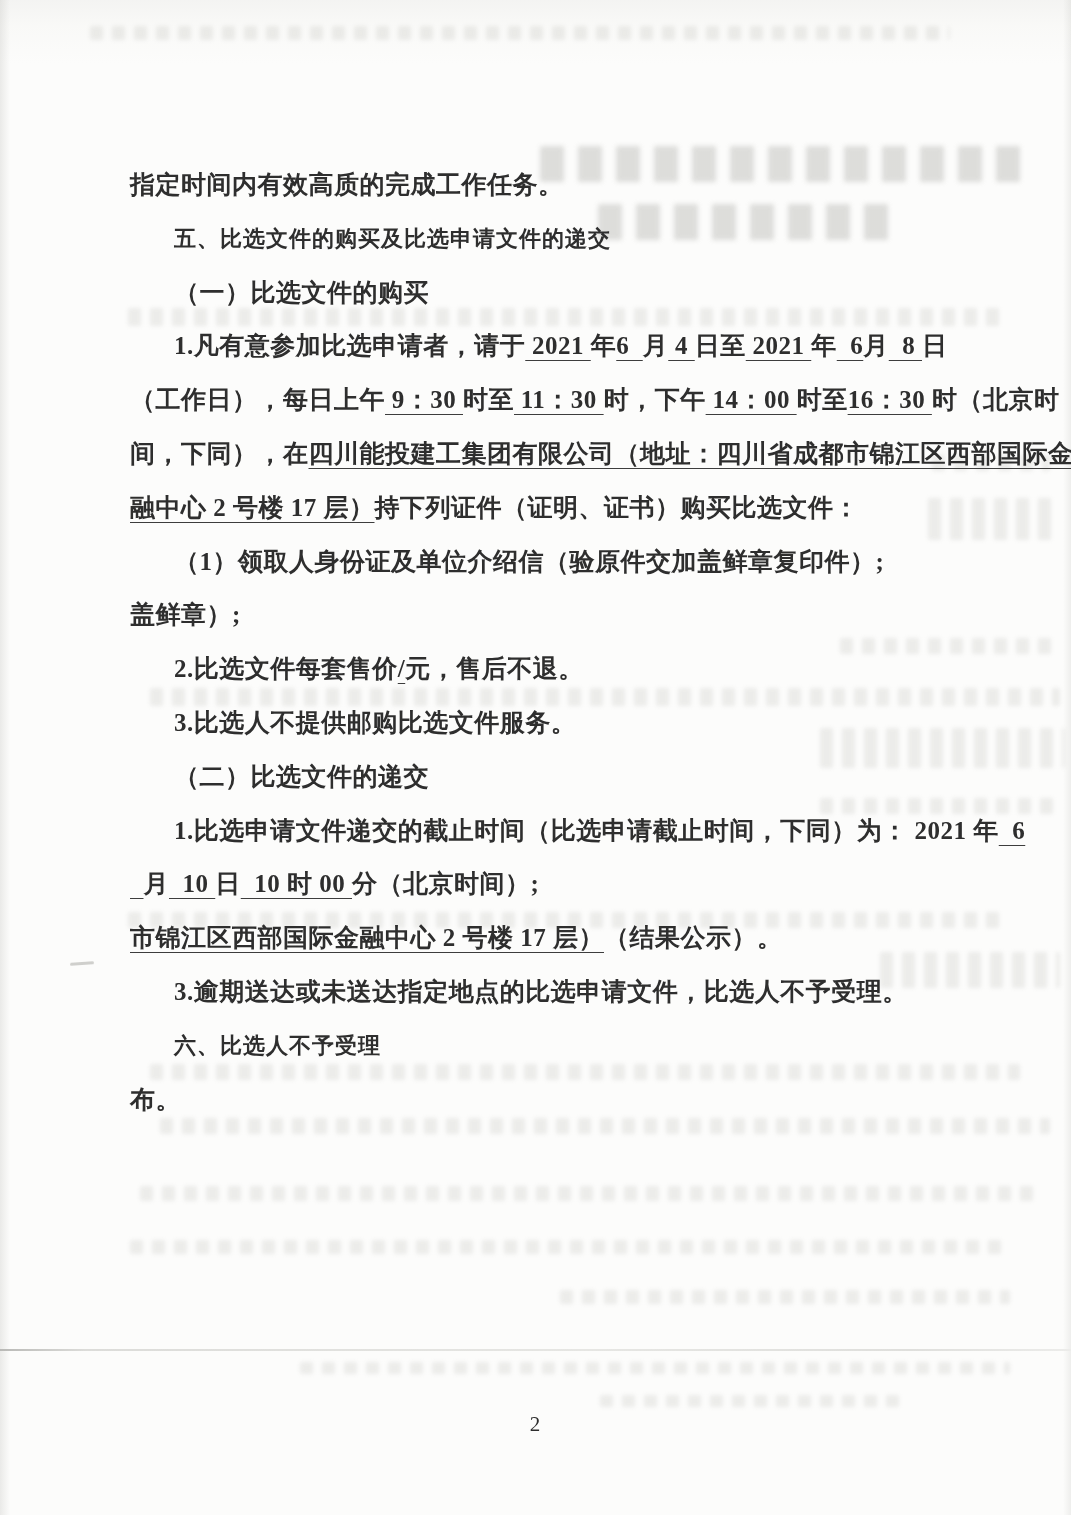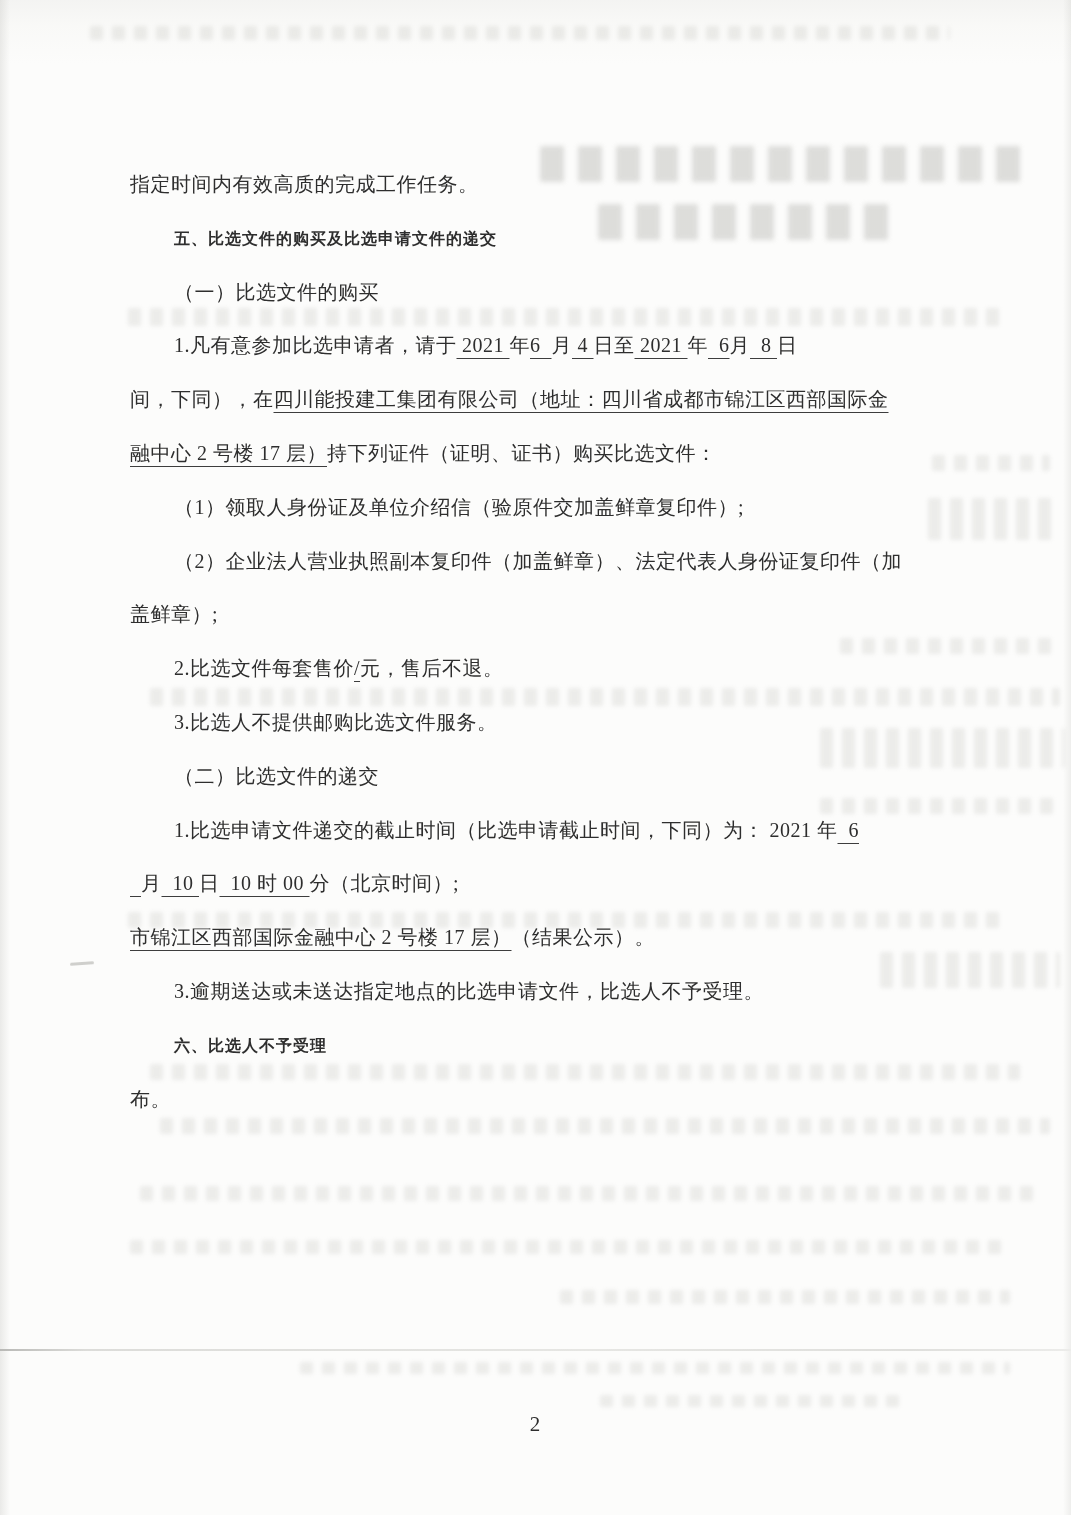--- a/index.html
+++ b/index.html
@@ -24,25 +24,26 @@
   .right-edge{
     position:absolute;top:0;right:0;bottom:0;width:8px;
     background:linear-gradient(270deg, rgba(190,190,186,.22), rgba(0,0,0,0));
   }
   
   .doc{
     position:absolute;left:130px;top:158px;width:812px;
   }
   .line{
     height:53.8px;line-height:53.8px;
-    font-size:20px;letter-spacing:.5px;
+    font-size:25px;letter-spacing:.5px;
     white-space:nowrap;
+    font-weight:bold;
   }
   .line.ind{padding-left:44px;}
-  .line.b{font-weight:bold;font-size:16px;letter-spacing:1px;}
+  .line.b{font-weight:bold;font-size:22px;letter-spacing:1px;}
   .u{
     text-decoration:underline;
     text-decoration-thickness:1.3px;
     text-decoration-color:#3d3d3d;
     text-underline-offset:6px;
   }
   
   .ghost{
     position:absolute;
     background:repeating-linear-gradient(90deg,
@@ -103,24 +104,24 @@
   <div class="ghost" style="left:600px;top:1395px;width:300px;height:12px;"></div>
 
   <div class="fold-line"></div>
   <div class="stray-mark"></div>
 
   <div class="doc">
       <div class="line"><span>指定时间内有效高质的完成工作任务。</span></div>
       <div class="line ind b"><span>五、比选文件的购买及比选申请文件的递交</span></div>
       <div class="line ind"><span>（一）比选文件的购买</span></div>
       <div class="line ind"><span>1.凡有意参加比选申请者，请于</span><span class="u">&nbsp;2021&nbsp;</span><span>年</span><span class="u">6&nbsp;&nbsp;</span><span>月</span><span class="u">&nbsp;4&nbsp;</span><span>日至</span><span class="u">&nbsp;2021&nbsp;</span><span>年</span><span class="u">&nbsp;&nbsp;6</span><span>月</span><span class="u">&nbsp;&nbsp;8&nbsp;</span><span>日</span></div>
+      <div class="line"><span>（工作日），每日上午</span><span class="u">&nbsp;9：30&nbsp;</span><span>时至</span><span class="u">&nbsp;11：30&nbsp;</span><span>时，下午</span><span class="u">&nbsp;14：00&nbsp;</span><span>时至</span><span class="u">16：30&nbsp;</span><span>时（北京时</span></div>
       <div class="line"><span>间，下同），在</span><span class="u">四川能投建工集团有限公司（地址：四川省成都市锦江区西部国际金</span></div>
       <div class="line"><span class="u">融中心 2 号楼 17 层）</span><span>持下列证件（证明、证书）购买比选文件：</span></div>
       <div class="line ind"><span>（1）领取人身份证及单位介绍信（验原件交加盖鲜章复印件）;</span></div>
-      <div class="line ind"><span>（2）企业法人营业执照副本复印件（加盖鲜章）、法定代表人身份证复印件（加</span></div>
       <div class="line"><span>盖鲜章）;</span></div>
       <div class="line ind"><span>2.比选文件每套售价</span><span class="u">/</span><span>元，售后不退。</span></div>
       <div class="line ind"><span>3.比选人不提供邮购比选文件服务。</span></div>
       <div class="line ind"><span>（二）比选文件的递交</span></div>
       <div class="line ind"><span>1.比选申请文件递交的截止时间（比选申请截止时间，下同）为：&nbsp;2021 年</span><span class="u">&nbsp;&nbsp;6</span></div>
       <div class="line"><span class="u">&nbsp;&nbsp;</span><span>月</span><span class="u">&nbsp;&nbsp;10&nbsp;</span><span>日</span><span class="u">&nbsp;&nbsp;10 时 00&nbsp;</span><span>分（北京时间）;</span></div>
       <div class="line"><span class="u">市锦江区西部国际金融中心 2 号楼 17 层）</span><span>（结果公示）。</span></div>
       <div class="line ind"><span>3.逾期送达或未送达指定地点的比选申请文件，比选人不予受理。</span></div>
       <div class="line ind b"><span>六、比选人不予受理</span></div>
       <div class="line"><span>布。</span></div>

